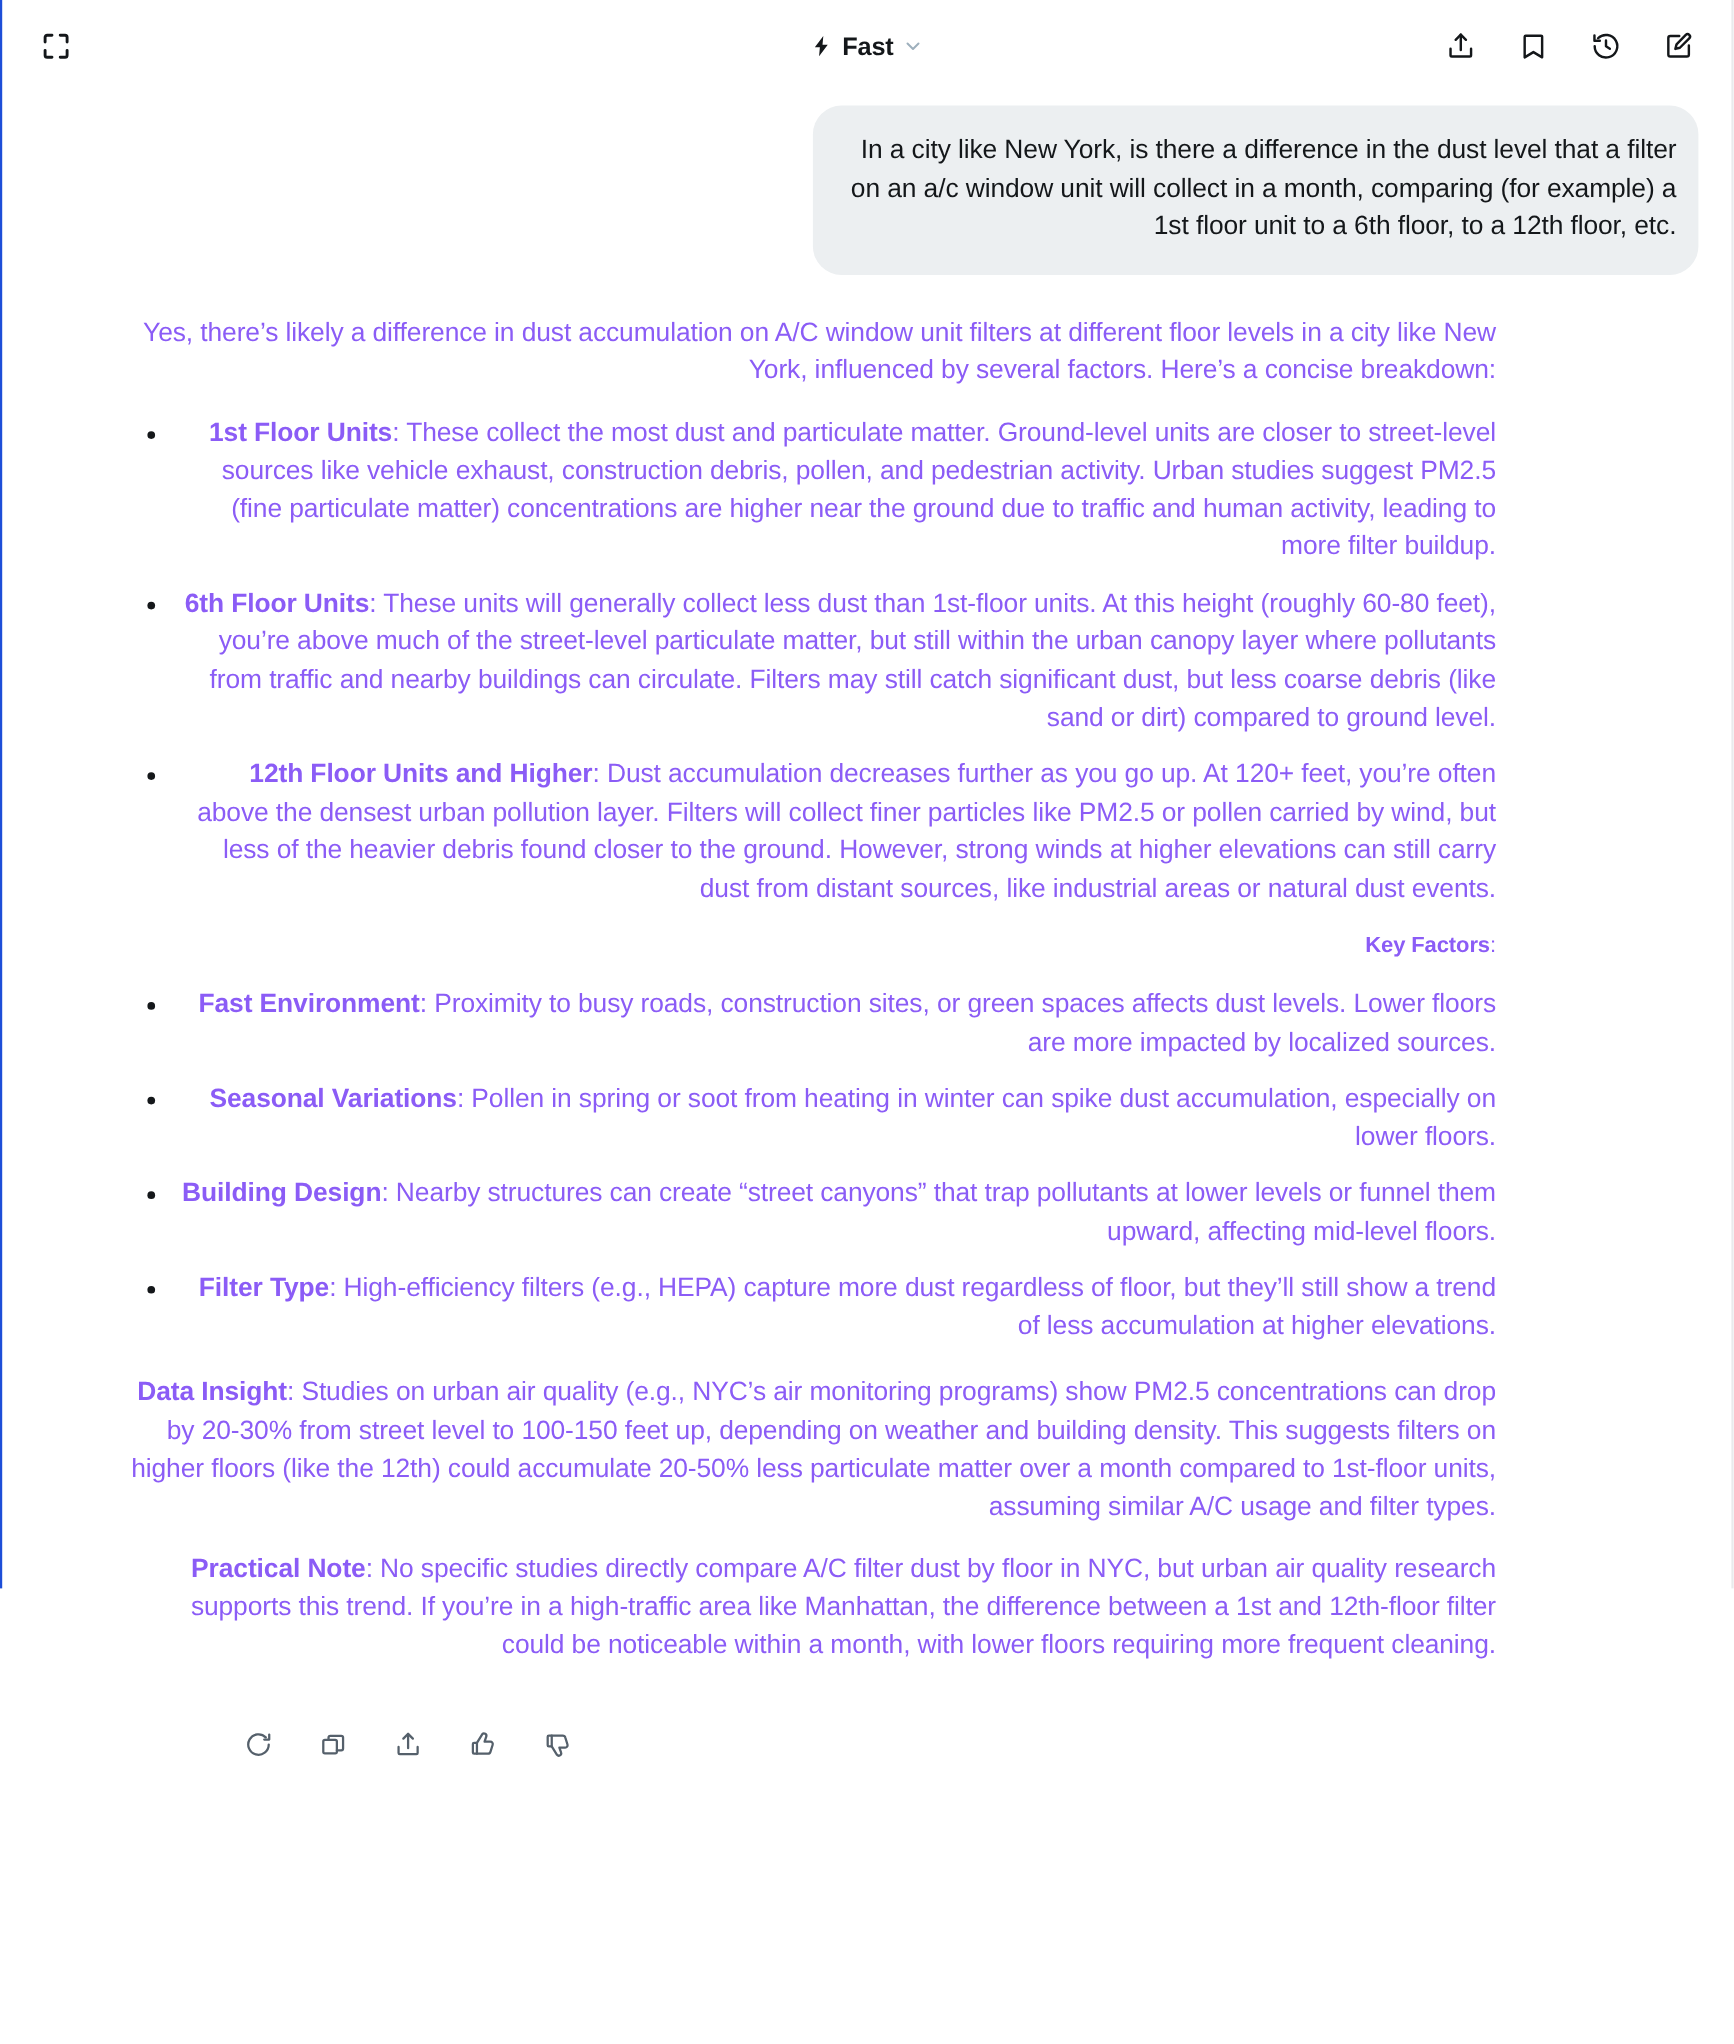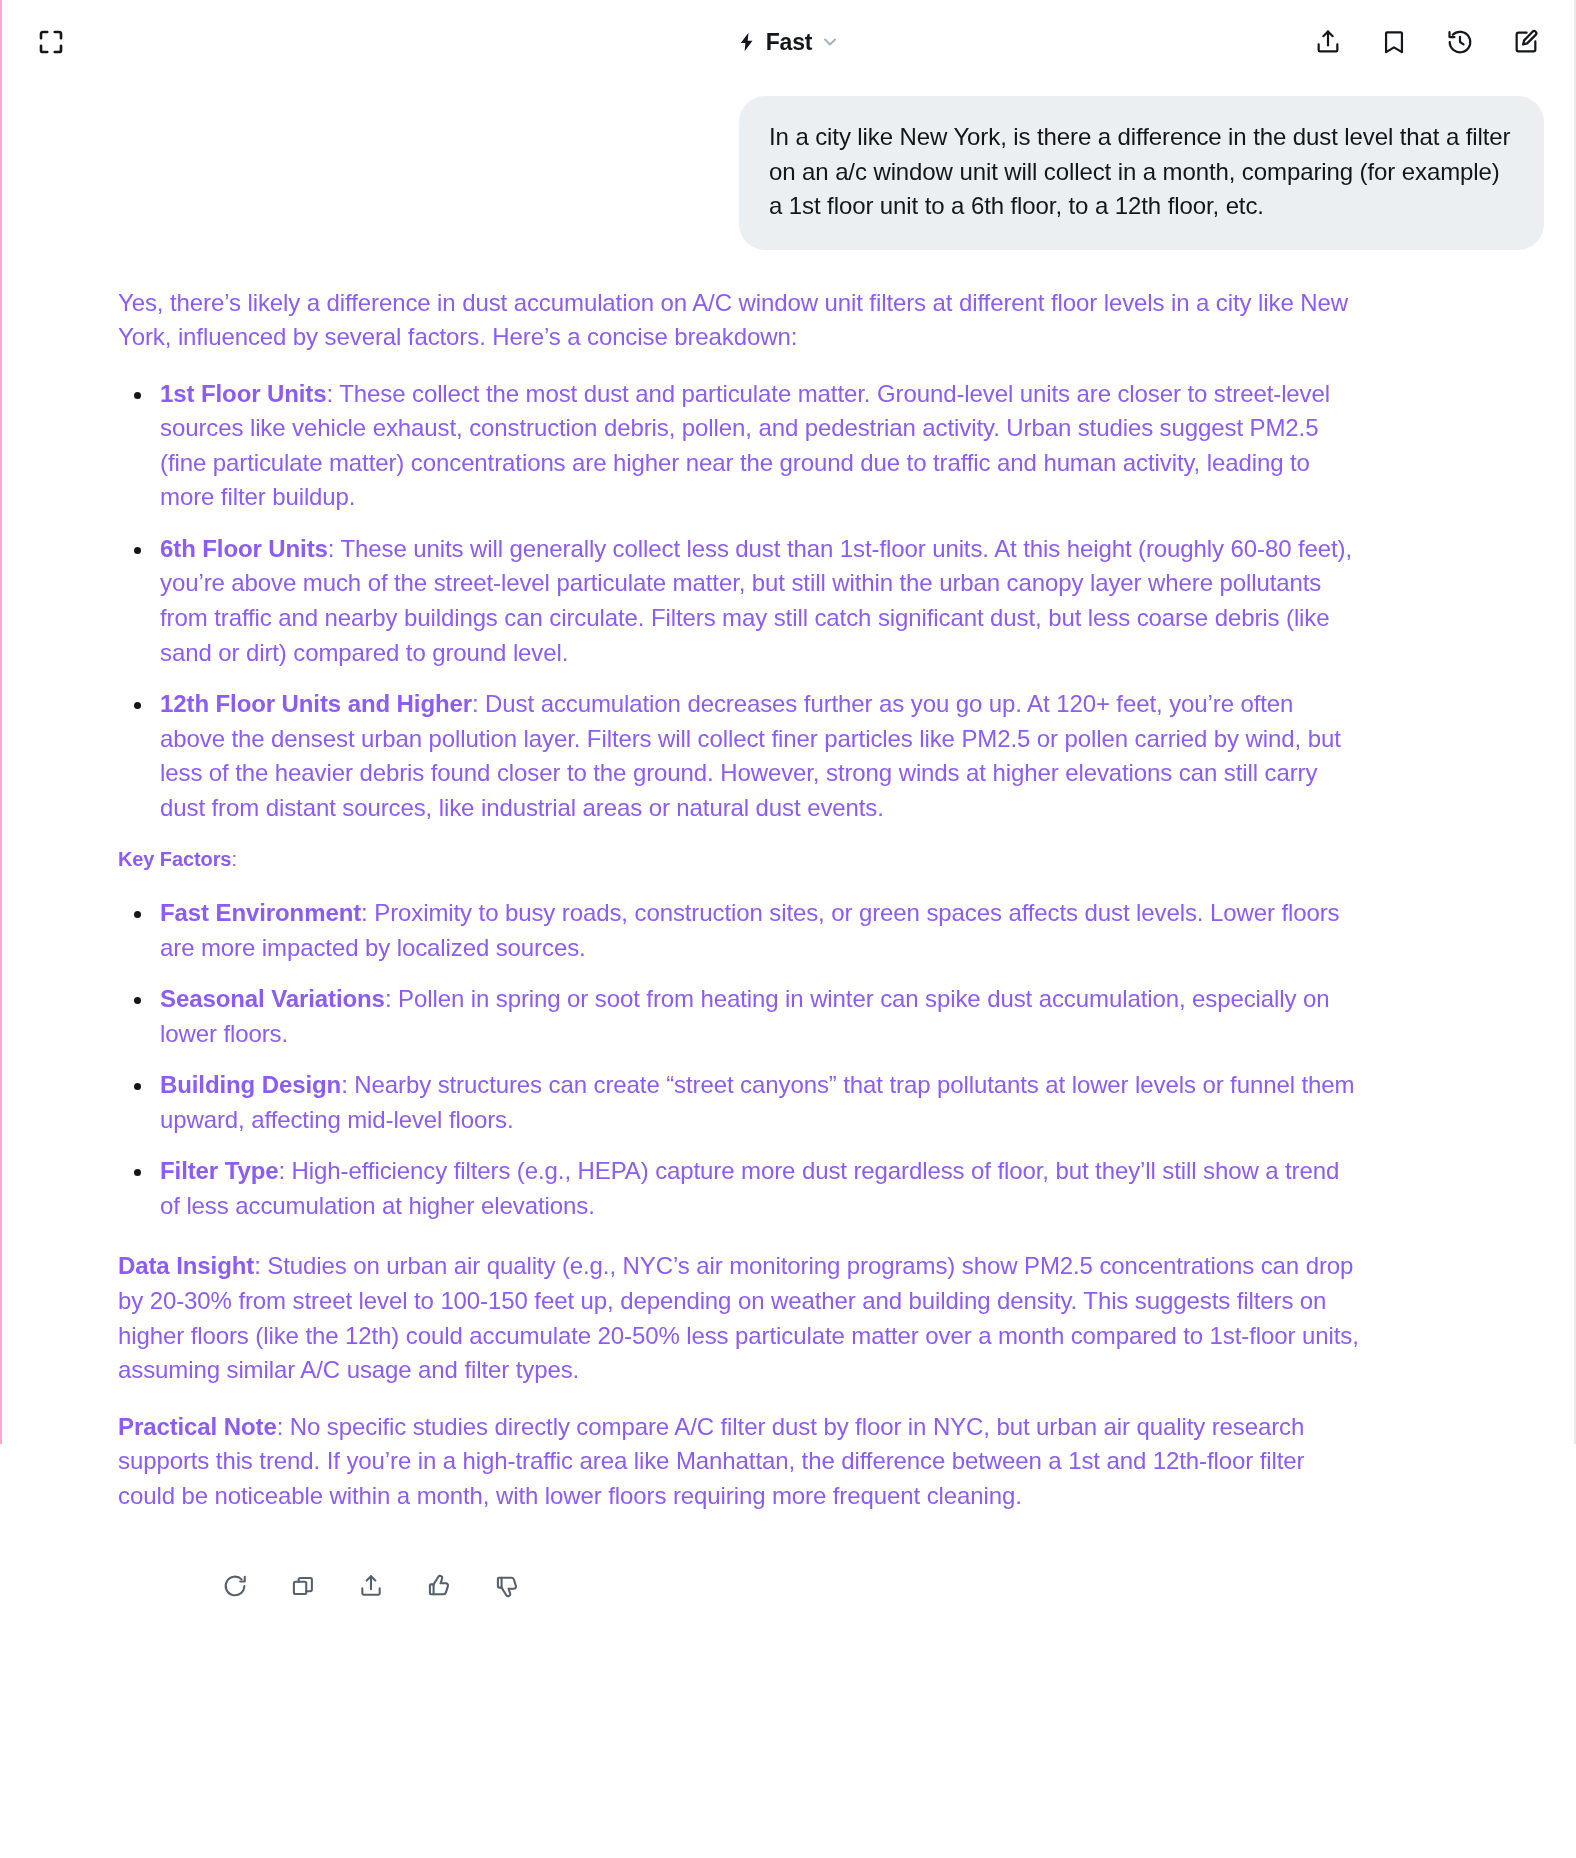--- a/index.html
+++ b/index.html
@@ -14,22 +14,23 @@
     font-family: "Liberation Sans", sans-serif;
     color: #14171a;
     overflow: hidden;
     position: relative;
   }
   .page {
     width: 1576px;
     height: 1444px;
     background: #ffffff;
     position: relative;
-    border-left: 2px solid #f9a8d4;
+    border-left: 2px solid #1d4ed8;
     border-right: 2px solid #e9eaec;
+    text-align: right;
   }
 
   
   .topbar {
     height: 84px;
     display: flex;
     align-items: center;
     padding: 0 34px 0 34px;
     position: relative;
   }
@@ -78,21 +79,21 @@
     padding: 0 0 0 0;
   }
   .user-row {
     display: flex;
     justify-content: flex-end;
     padding: 12px 30px 0 30px;
   }
   .user-bubble {
     background: #eceff1;
     border-radius: 26px;
-    padding: 24px 32px 26px 30px;
+    padding: 24px 20px 26px 30px;
     max-width: 805px;
     font-size: 24px;
     line-height: 1.44;
     color: #14171a;
     letter-spacing: -0.1px;
   }
 
   .assistant {
     padding: 36px 214px 0 116px;
     font-size: 24px;

